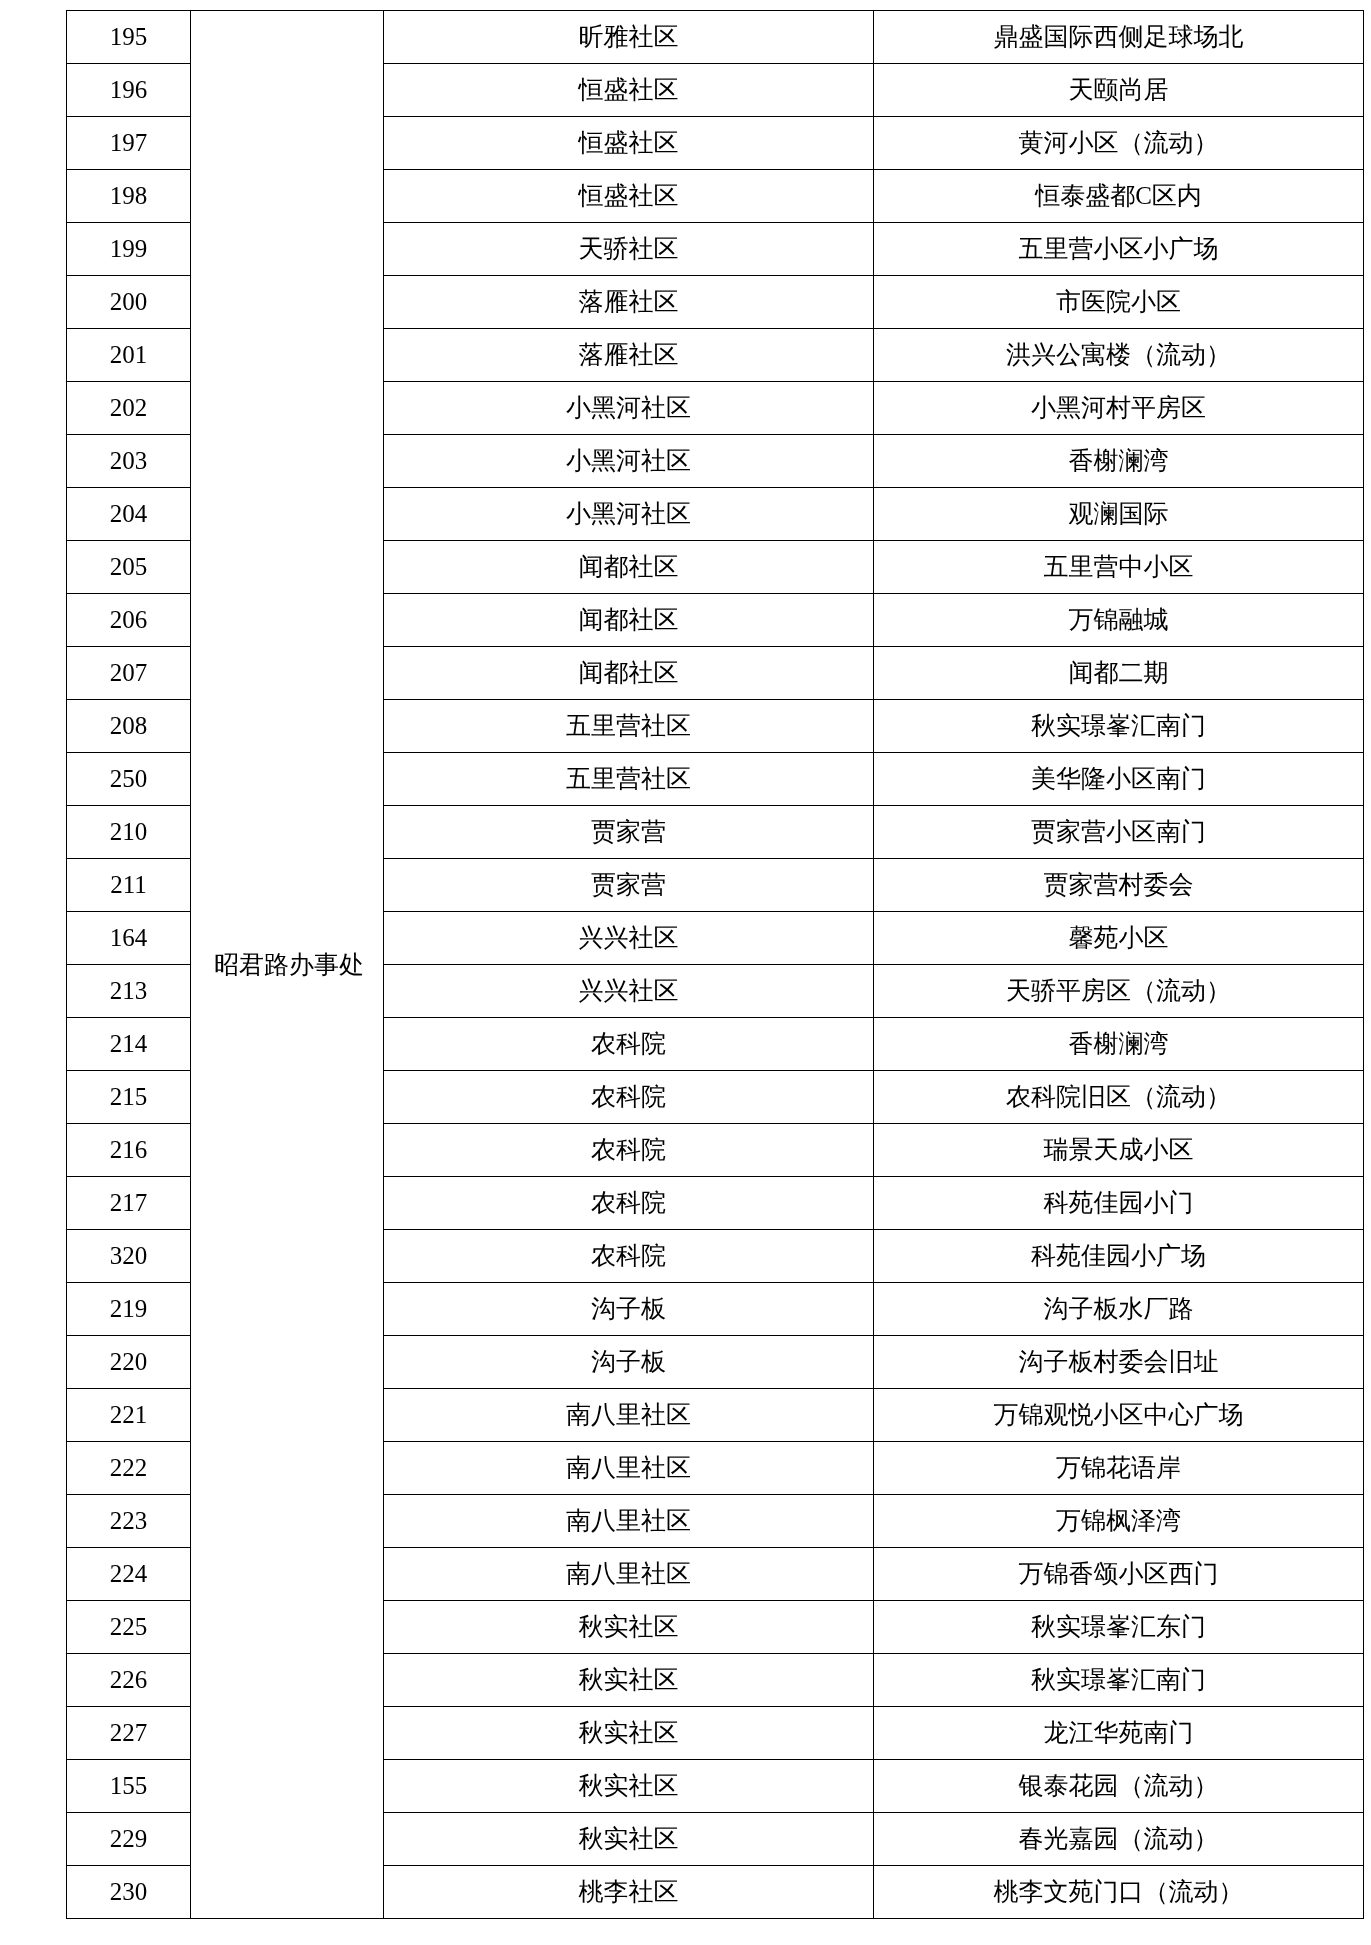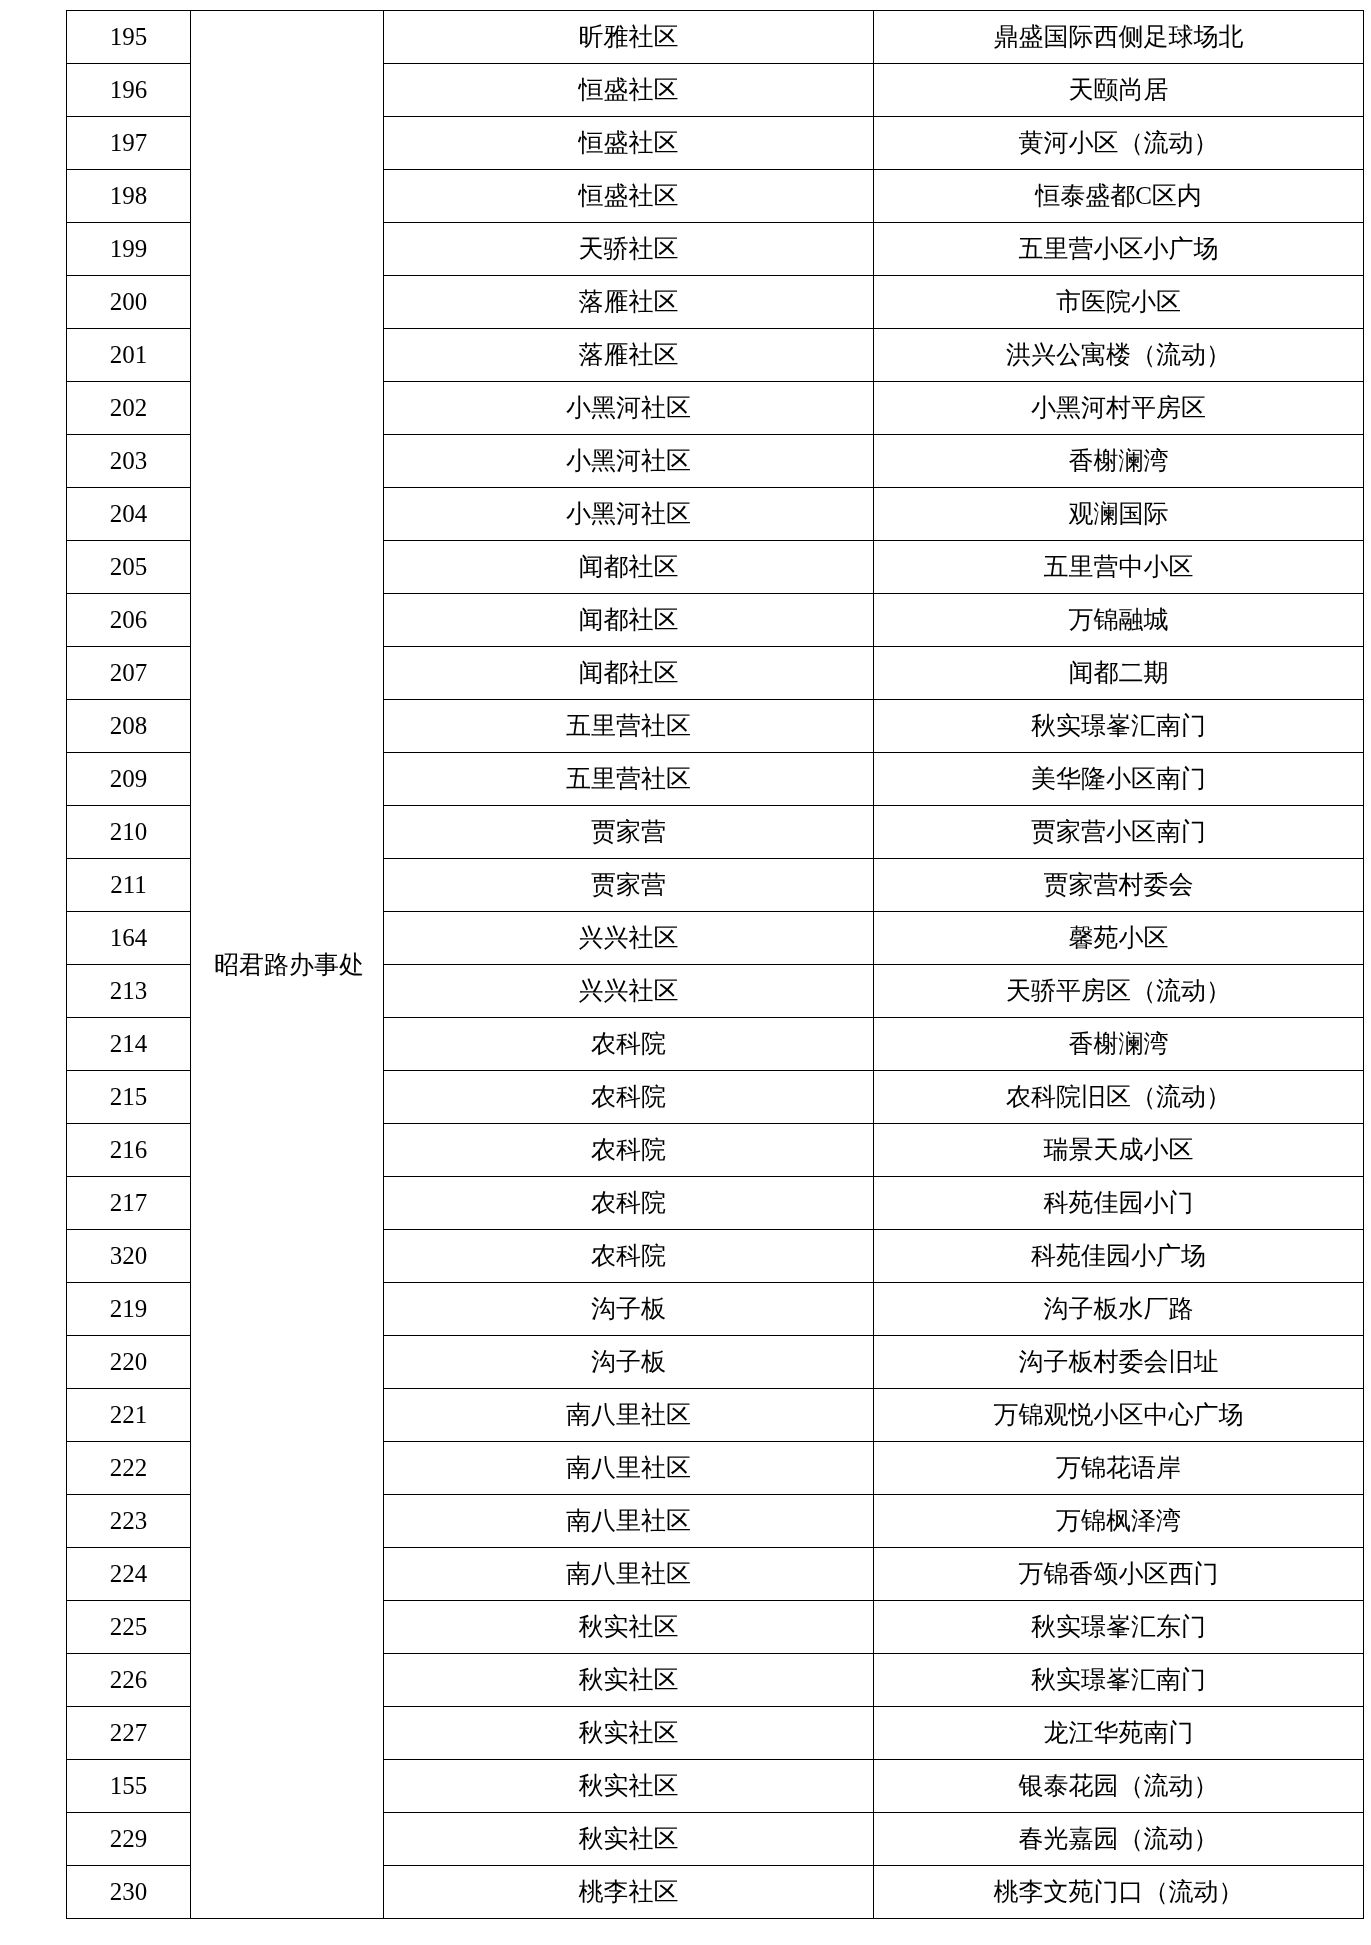--- a/index.html
+++ b/index.html
@@ -139,21 +139,21 @@
           <td class="col-idx">207</td>
           <td class="col-comm">闻都社区</td>
           <td class="col-loc">闻都二期</td>
         </tr>
         <tr>
           <td class="col-idx">208</td>
           <td class="col-comm">五里营社区</td>
           <td class="col-loc">秋实璟峯汇南门</td>
         </tr>
         <tr>
-          <td class="col-idx">209</td>
+          <td class="col-idx">250</td>
           <td class="col-comm">五里营社区</td>
           <td class="col-loc">美华隆小区南门</td>
         </tr>
         <tr>
           <td class="col-idx">210</td>
           <td class="col-comm">贾家营</td>
           <td class="col-loc">贾家营小区南门</td>
         </tr>
         <tr>
           <td class="col-idx">211</td>

